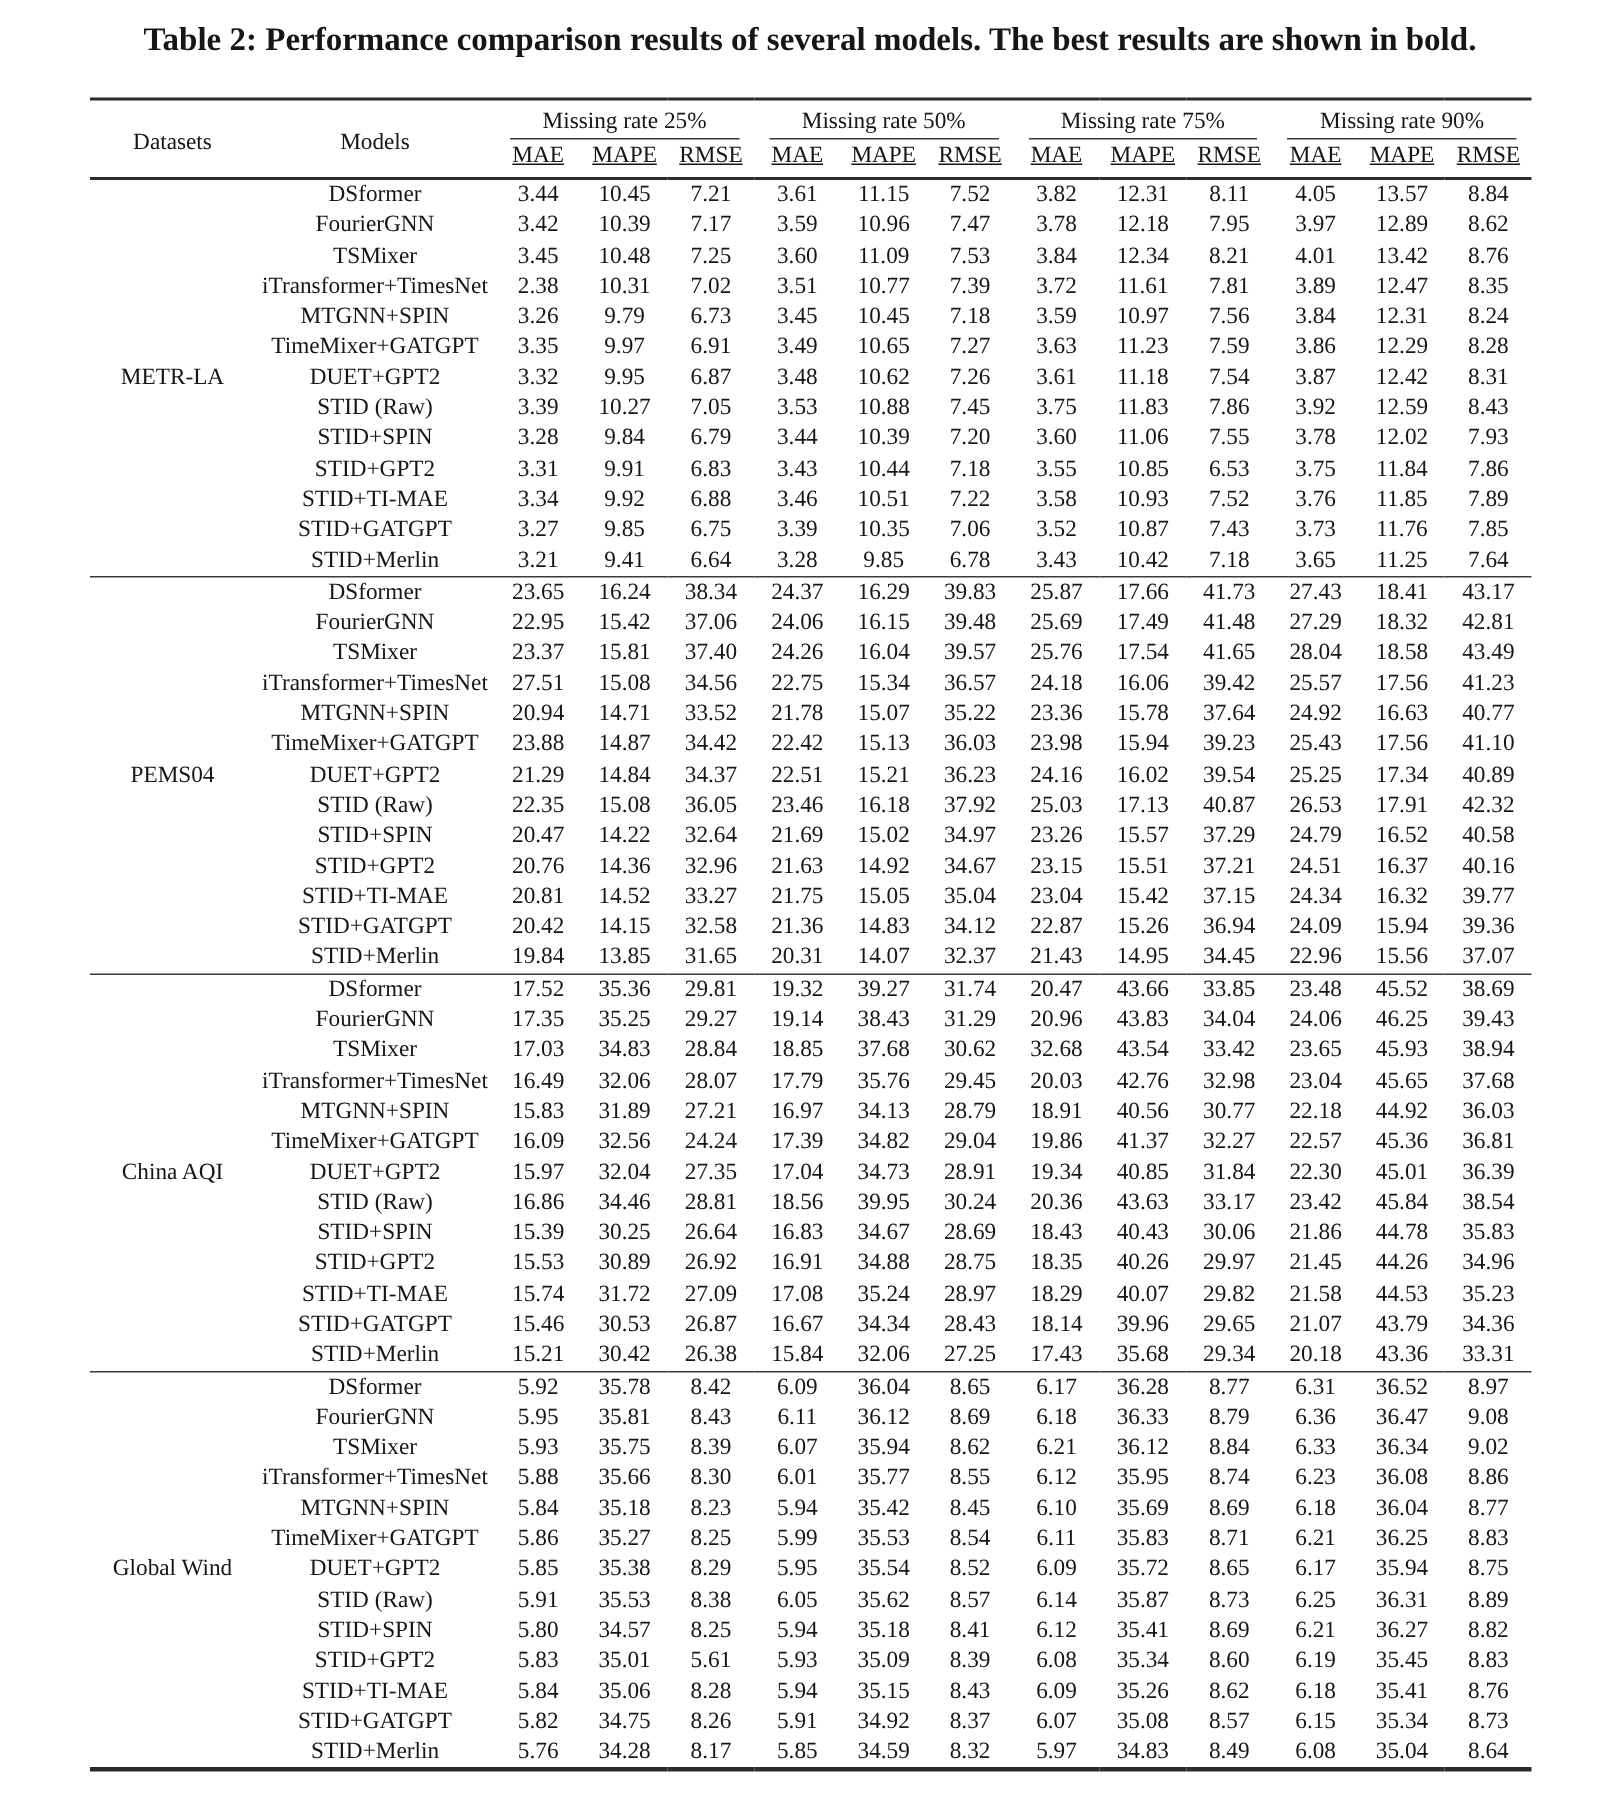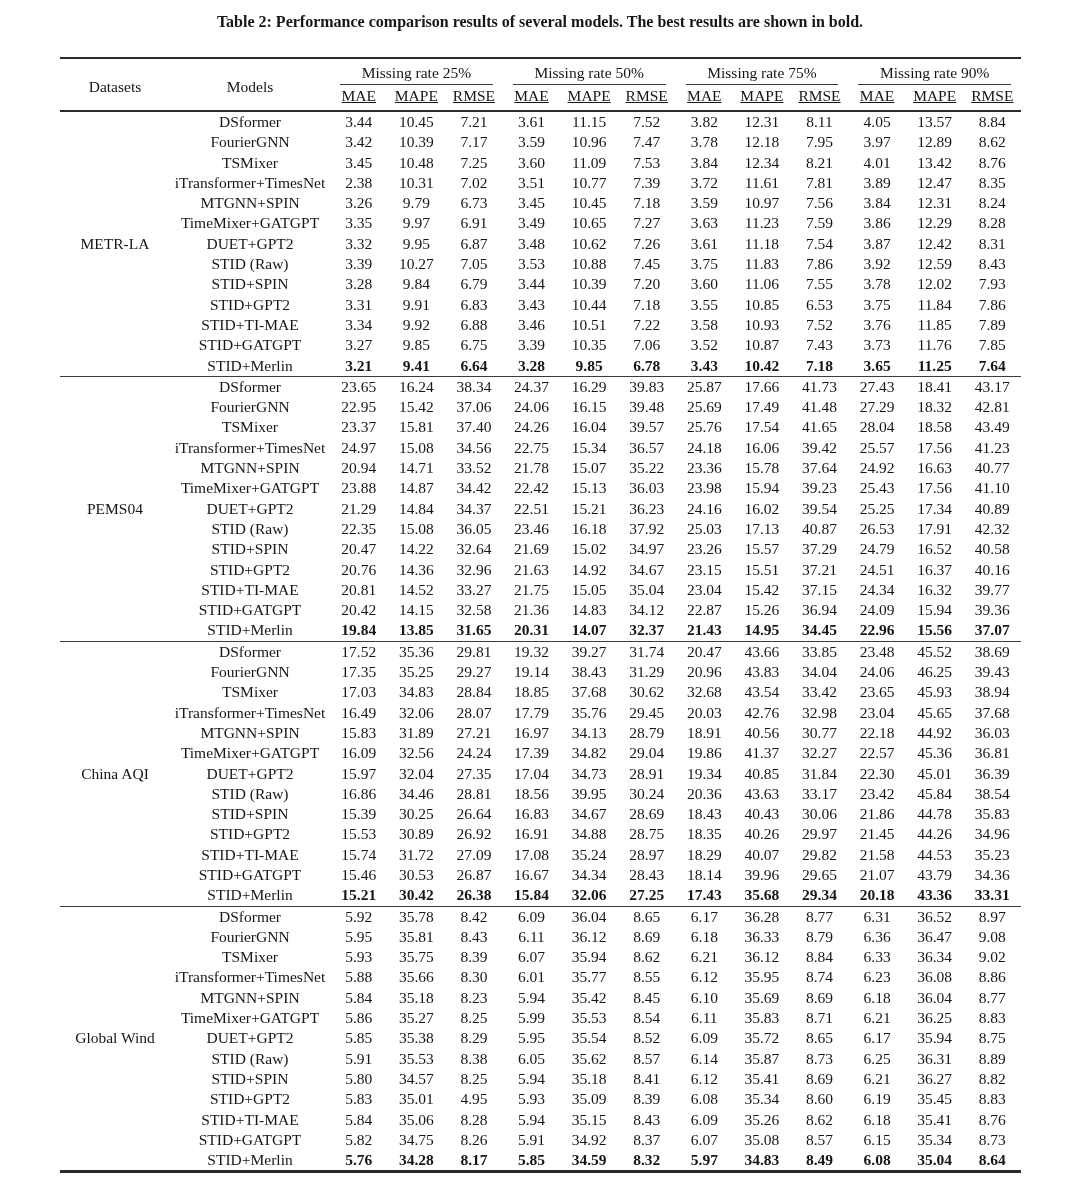--- a/index.html
+++ b/index.html
@@ -6,21 +6,21 @@
   body {
     width: 1080px; height: 1199px;
     background: #ffffff;
     color: #161616;
     font-family: "Liberation Serif", "DejaVu Serif", serif;
     overflow: hidden;
   }
   .caption {
     text-align: center;
     font-weight: 700;
-    font-size: 16px;
+    font-size: 22px;
     padding-top: 13px;
   }
   .tablewrap { margin: 26px 0 0 60px; }
   table {
     width: 961px;
     border-collapse: collapse;
     table-layout: fixed;
     border-top: 2px solid #2b2b2b;
     border-bottom: 3px solid #2b2b2b;
   }
@@ -44,21 +44,21 @@
   }
   thead tr.metrics th { padding: 2px 0 5px; text-decoration: underline; }
   tbody td {
     font-size: 15.5px;
     text-align: center;
     padding: 0;
     line-height: 20.3px;
     white-space: nowrap;
   }
   tbody tr.sep td { border-top: 1.5px solid #3b3b3b; }
-  td.b { font-weight: 700; text-align: center; }
+  td.b { font-weight: 400; text-align: center; }
 </style>
 </head>
 <body>
 
 <div class="caption">Table 2: Performance comparison results of several models. The best results are shown in bold.</div>
 
 <div class="tablewrap">
   <table>
     <colgroup>
       <col class="c-ds">
@@ -346,21 +346,21 @@
           <td class="">39.57</td>
           <td class="">25.76</td>
           <td class="">17.54</td>
           <td class="">41.65</td>
           <td class="">28.04</td>
           <td class="">18.58</td>
           <td class="">43.49</td>
         </tr>
         <tr>
           <td>iTransformer+TimesNet</td>
-          <td class="">24.97</td>
+          <td class="">27.51</td>
           <td class="">15.08</td>
           <td class="">34.56</td>
           <td class="">22.75</td>
           <td class="">15.34</td>
           <td class="">36.57</td>
           <td class="">24.18</td>
           <td class="">16.06</td>
           <td class="">39.42</td>
           <td class="">25.57</td>
           <td class="">17.56</td>
@@ -830,21 +830,21 @@
           <td class="">35.41</td>
           <td class="">8.69</td>
           <td class="">6.21</td>
           <td class="">36.27</td>
           <td class="">8.82</td>
         </tr>
         <tr>
           <td>STID+GPT2</td>
           <td class="">5.83</td>
           <td class="">35.01</td>
-          <td class="">4.95</td>
+          <td class="">5.61</td>
           <td class="">5.93</td>
           <td class="">35.09</td>
           <td class="">8.39</td>
           <td class="">6.08</td>
           <td class="">35.34</td>
           <td class="">8.60</td>
           <td class="">6.19</td>
           <td class="">35.45</td>
           <td class="">8.83</td>
         </tr>

